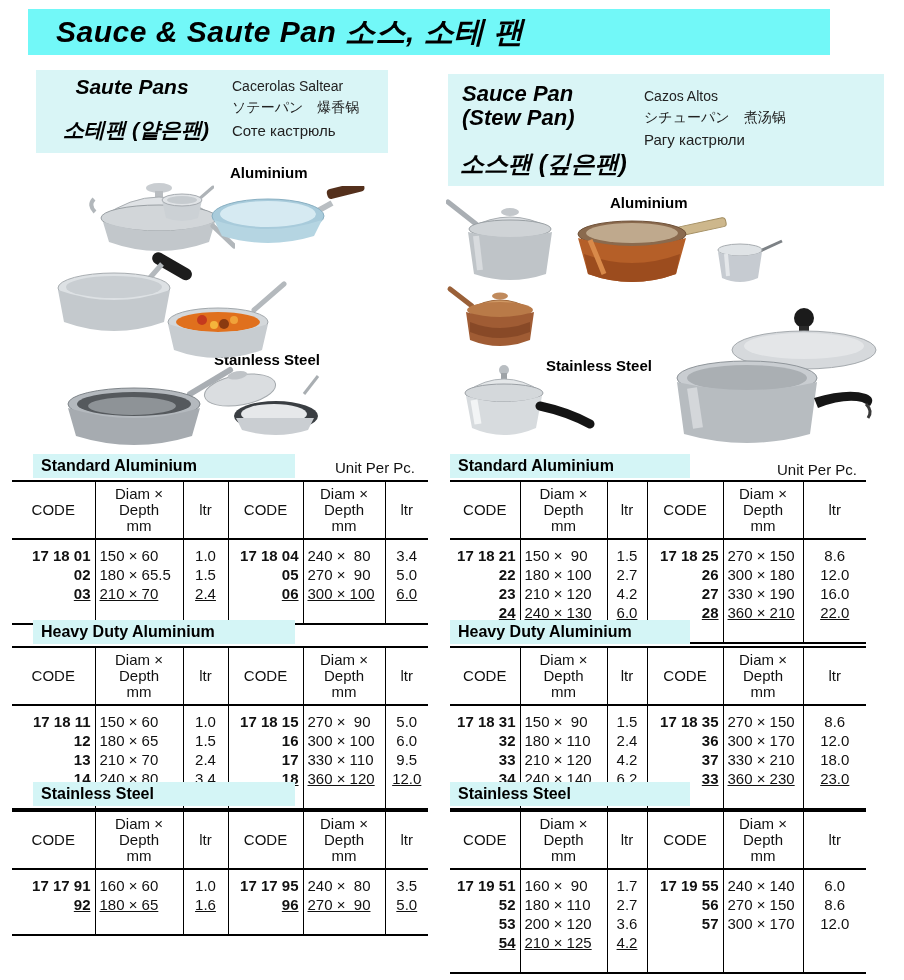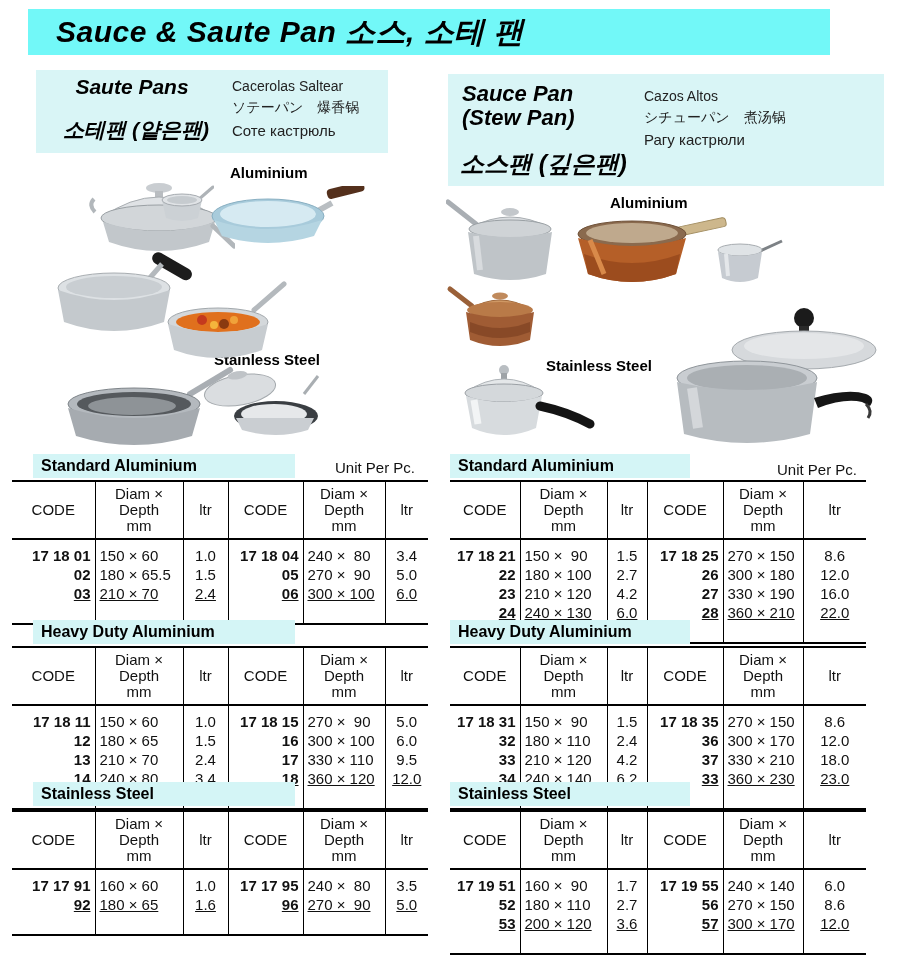--- a/index.html
+++ b/index.html
@@ -524,16 +524,24 @@
           <td class="c5">8.6</td>
         </tr>
         <tr>
           <td class="c0">53</td>
           <td class="c1">200 × 120</td>
           <td class="c2">3.6</td>
           <td class="c3">57</td>
           <td class="c4">300 × 170</td>
           <td class="c5">12.0</td>
         </tr>
+        <tr>
+          <td class="c0">54</td>
+          <td class="c1">210 × 125</td>
+          <td class="c2">4.2</td>
+          <td class="c3"></td>
+          <td class="c4"></td>
+          <td class="c5"></td>
+        </tr>
       </tbody>
   </table>
 
 </div>
 
 </body></html>

